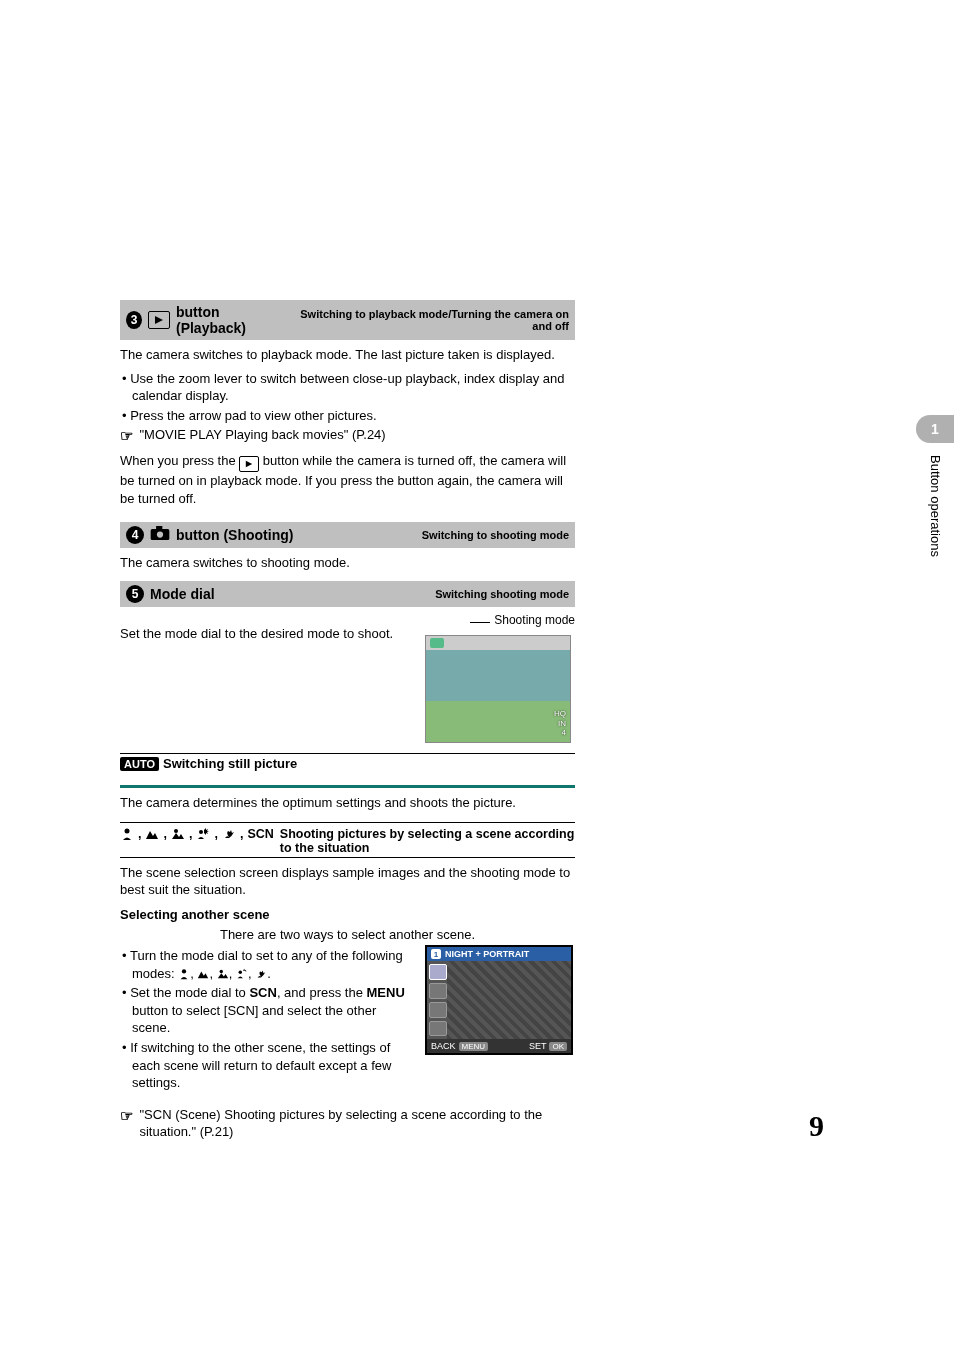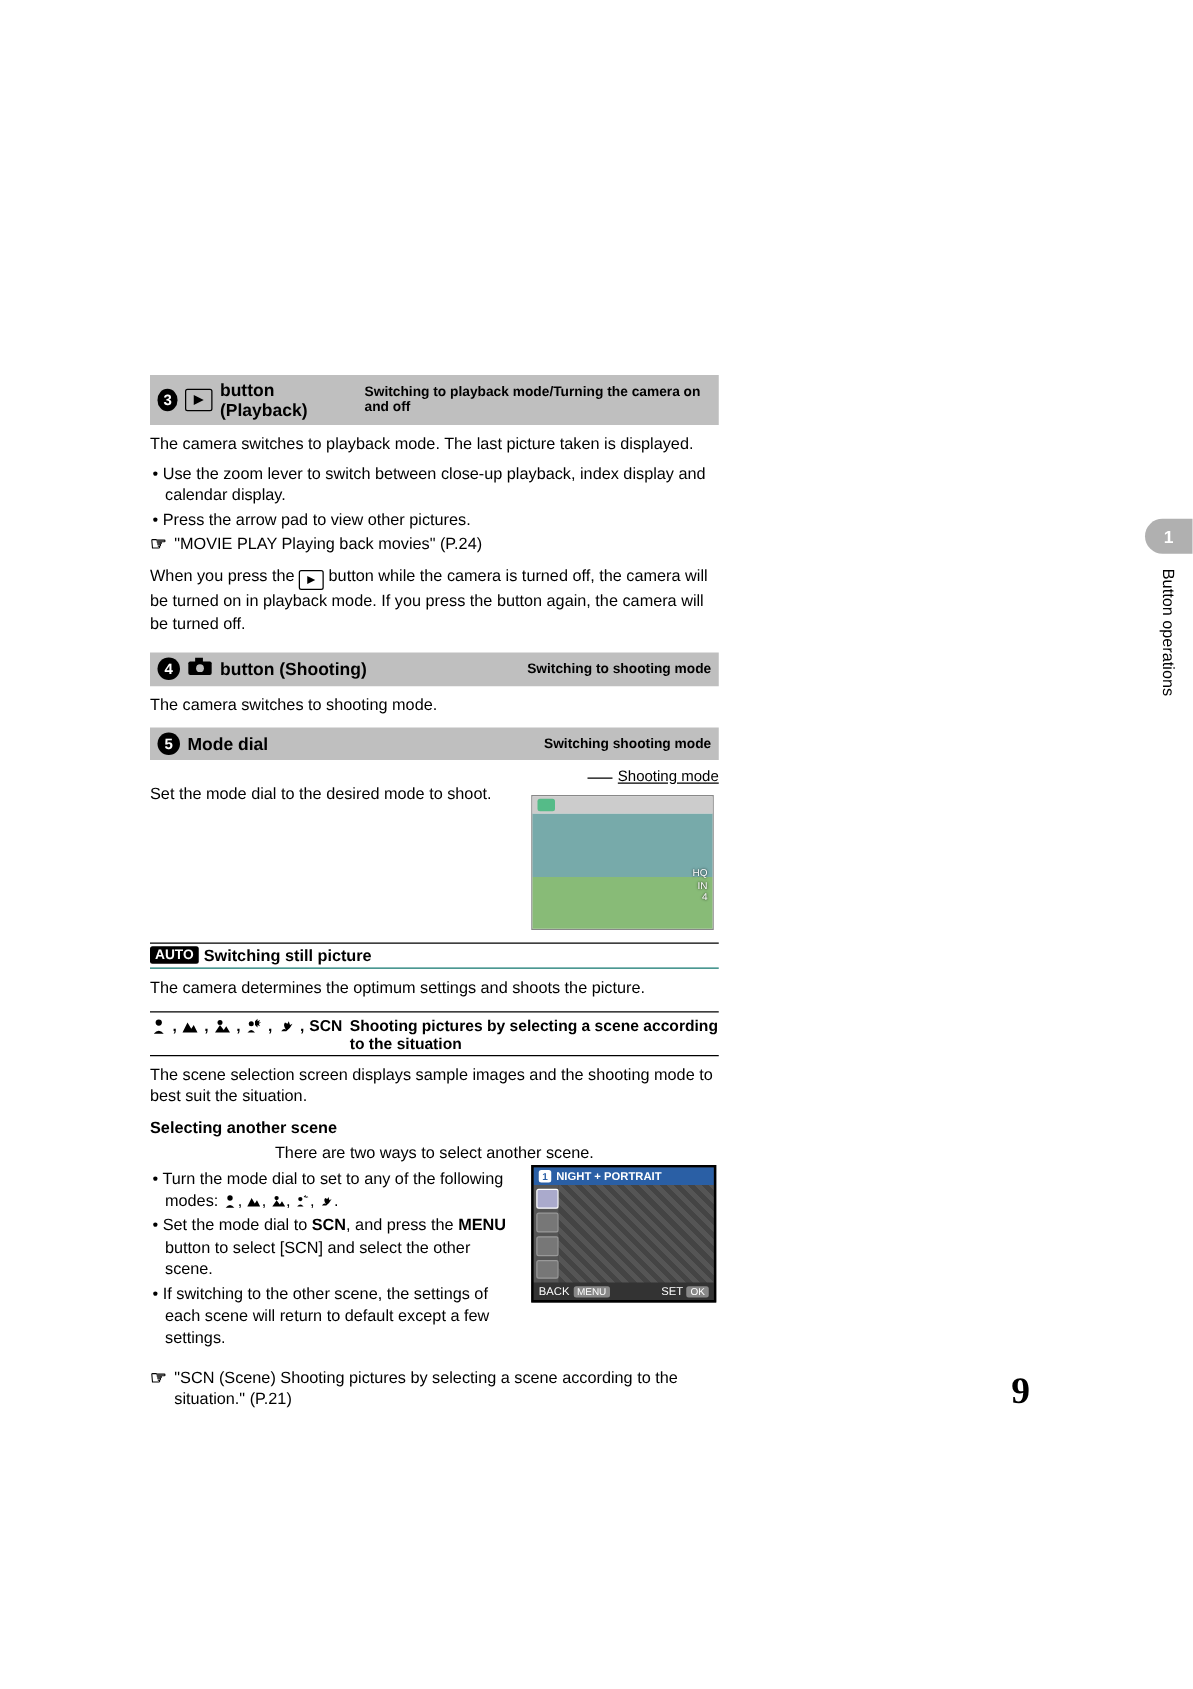--- a/index.html
+++ b/index.html
@@ -117,24 +117,24 @@
     margin-top: 12px;
   }
   .divider-thin {
     border: none;
     border-top: 1px solid #000;
     margin: 10px 0 2px 0;
   }
   .sub-heading {
     font-size: 13px;
     font-weight: bold;
-    padding-bottom: 2px;
-    border-bottom: 1px solid #0f766e;
-    display: flex;
-    align-items: flex-start;
+    padding-bottom: 14px;
+    border-bottom: 3px solid #0f766e;
+    display: flex;
+    align-items: flex-end;
     gap: 4px;
   }
   .auto-box {
     background:#000;
     color:#fff;
     font-size:11px;
     font-weight:bold;
     padding:1px 4px;
     border-radius:2px;
   }
@@ -260,39 +260,38 @@
     border-radius:2px;
   }
   .photo-body {
     height: 92px;
     background: linear-gradient(#7aa 0%, #7aa 55%, #8b7 55%, #8b7 100%);
     position:relative;
   }
   .photo-hud {
     position:absolute;
     right:4px;
-    bottom:20px;
+    bottom:4px;
     color:#fff;
     font-size:8px;
     text-align:right;
     line-height:1.2;
     text-shadow:0 0 2px #000;
   }
   .page-num {
     position: absolute;
     right: 130px;
     bottom: 50px;
     font-family: Georgia, 'Times New Roman', serif;
     font-size: 30px;
     font-weight: 900;
   }
   .shooting-mode-label {
     font-size: 12px;
     text-align: left;
-    text-decoration: underline;
   }
   .scene-icons svg { vertical-align: -2px; }
 </style>
 </head>
 <body>
 
 <div class="page">
 
   <div class="side-tab">
     <div class="tab-pill">1</div>
@@ -302,21 +301,21 @@
   <div class="content">
 
     <div class="section-bar">
       <span class="num-circle">3</span>
       <span class="play-icon">
         <svg width="10" height="10" viewBox="0 0 10 10">
             <polygon points="1,1 9,5 1,9" fill="#000"></polygon>
           </svg>
       </span>
       <span class="bar-title">button (Playback)</span>
-      <span class="bar-sub-long" style="margin-left:4px;">Switching to playback mode/Turning the camera on and off</span>
+      <span class="bar-sub-long" style="margin-left:4px;text-align:right;">Switching to playback mode/Turning the camera on and off</span>
     </div>
 
     <p class="body-text">The camera switches to playback mode. The last picture taken is displayed.</p>
     <p class="bullet">Use the zoom lever to switch between close-up playback, index display and calendar display.</p>
     <p class="bullet">Press the arrow pad to view other pictures.</p>
     <div class="ref-line">
       <span class="pointing-hand">☞</span>
       <span>"MOVIE PLAY Playing back movies" (P.24)</span>
     </div>
     <p class="body-text">

